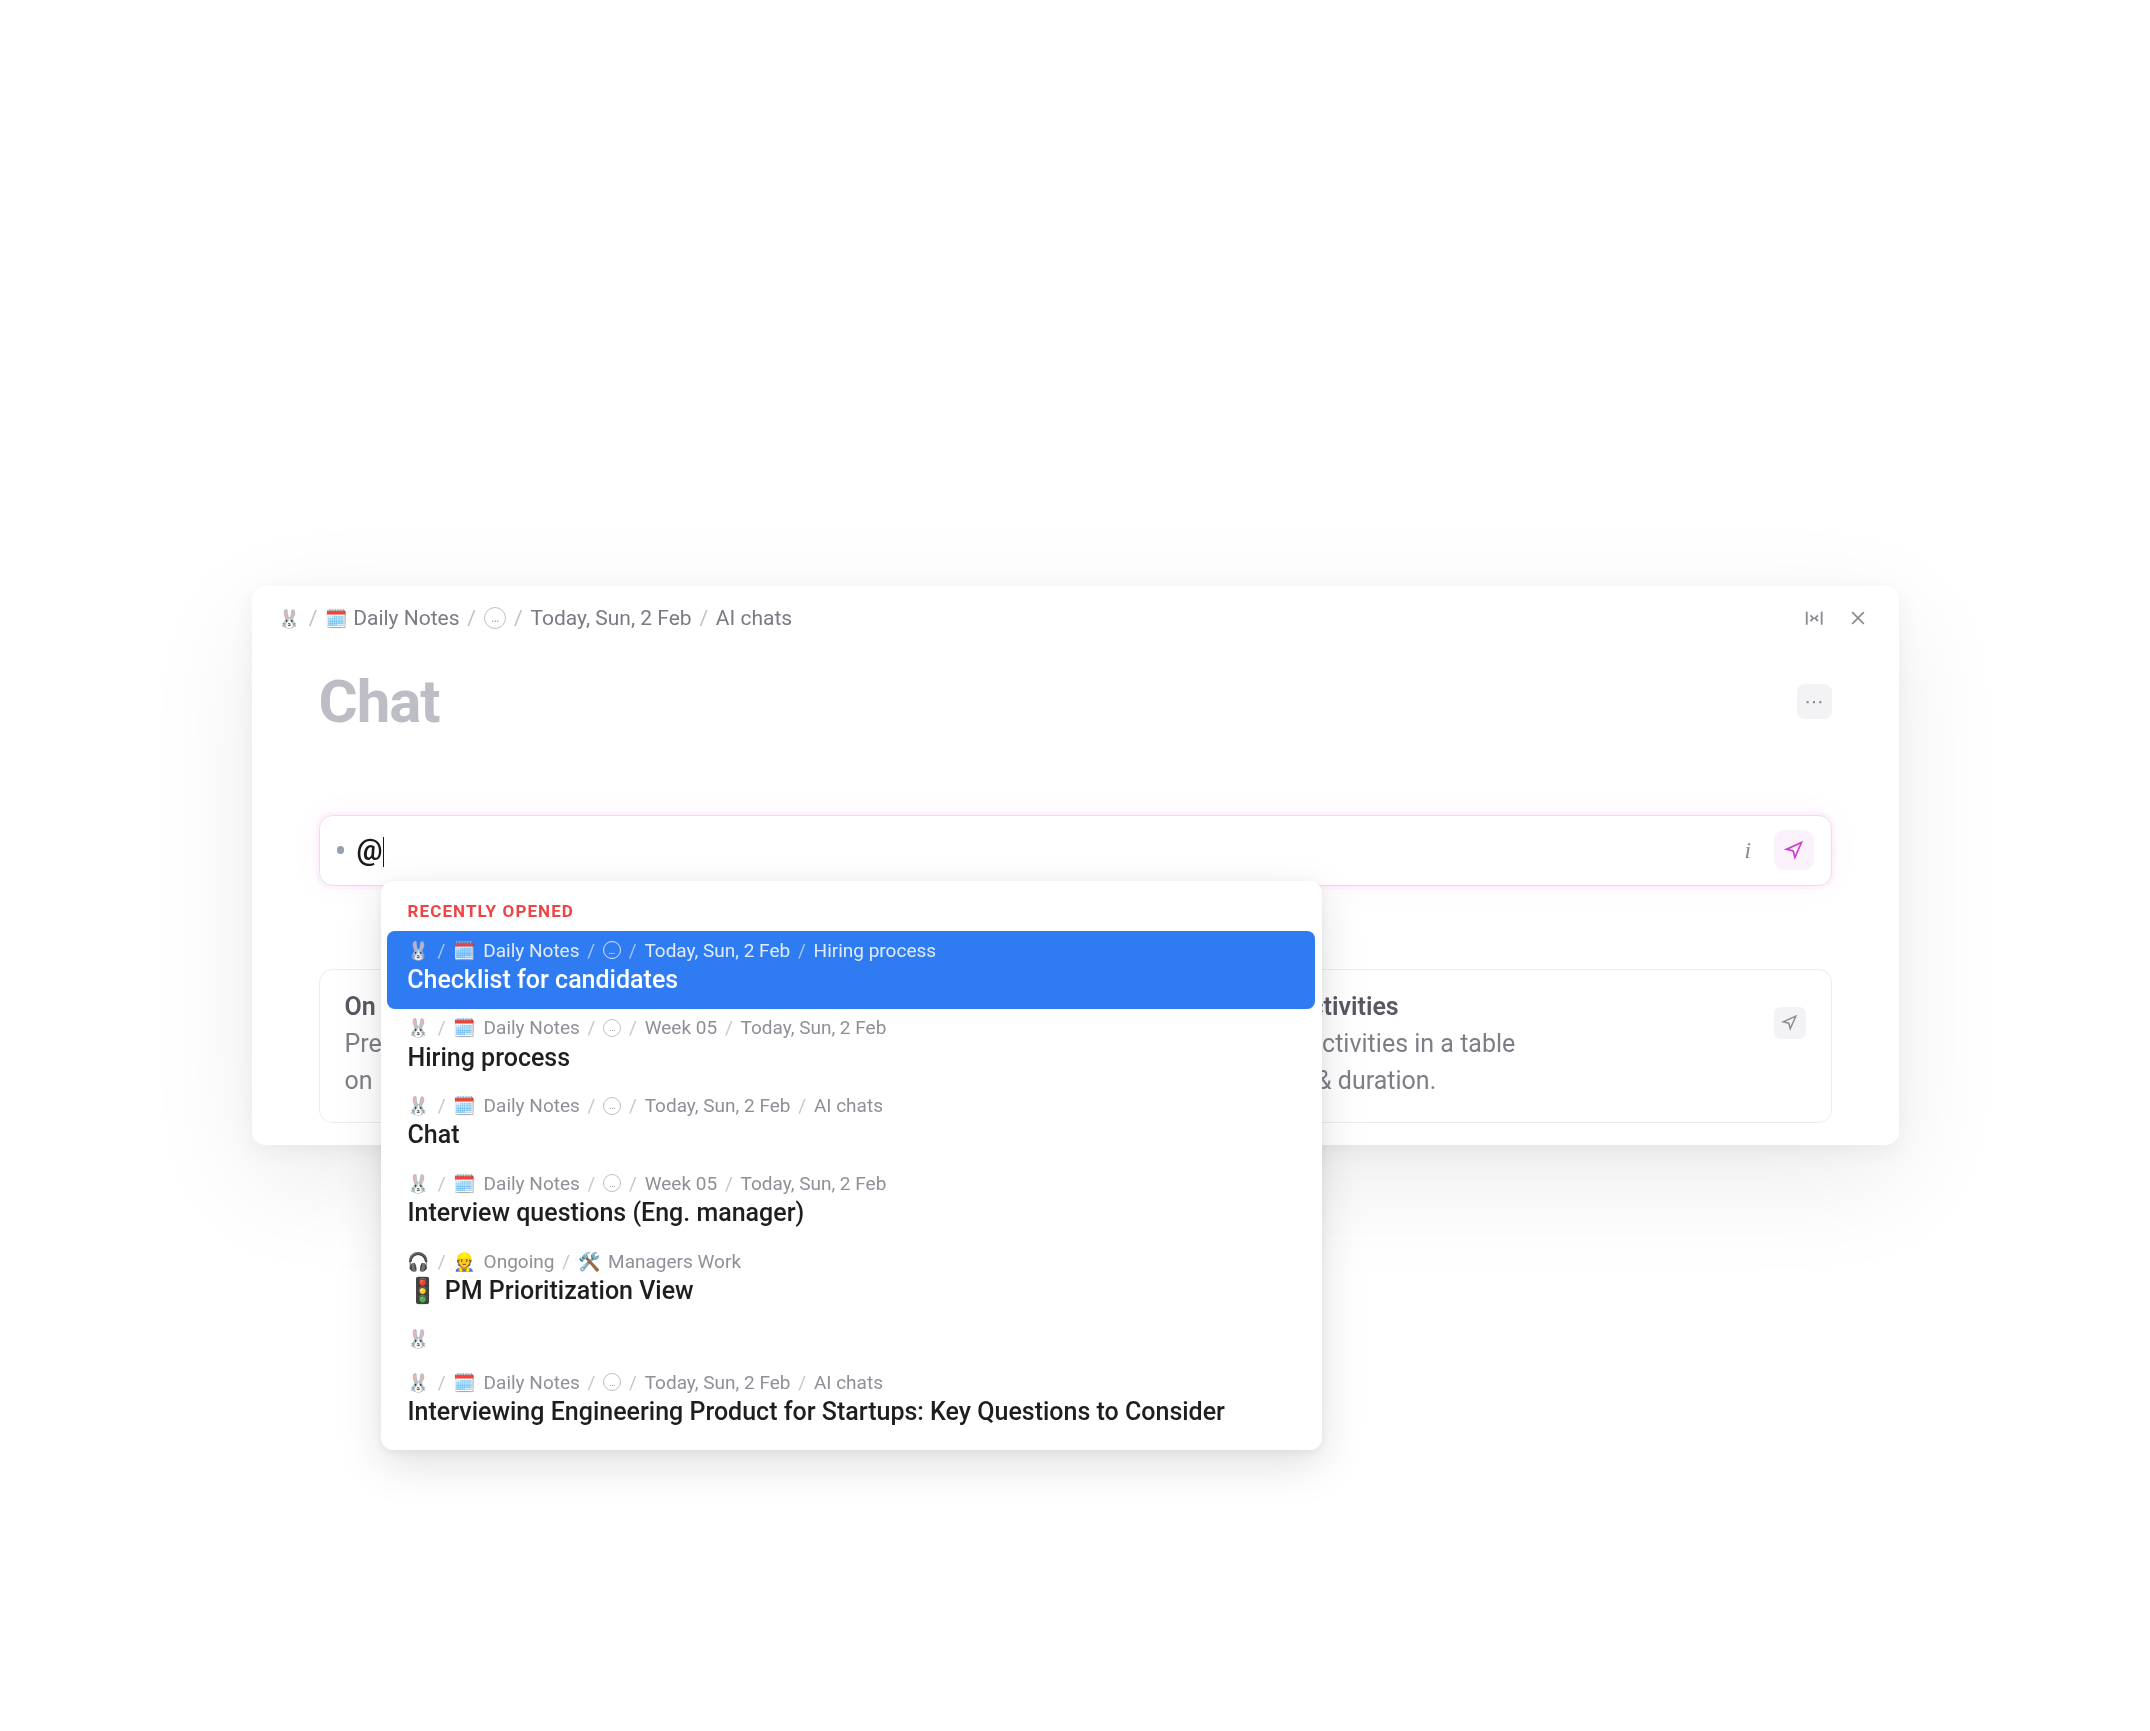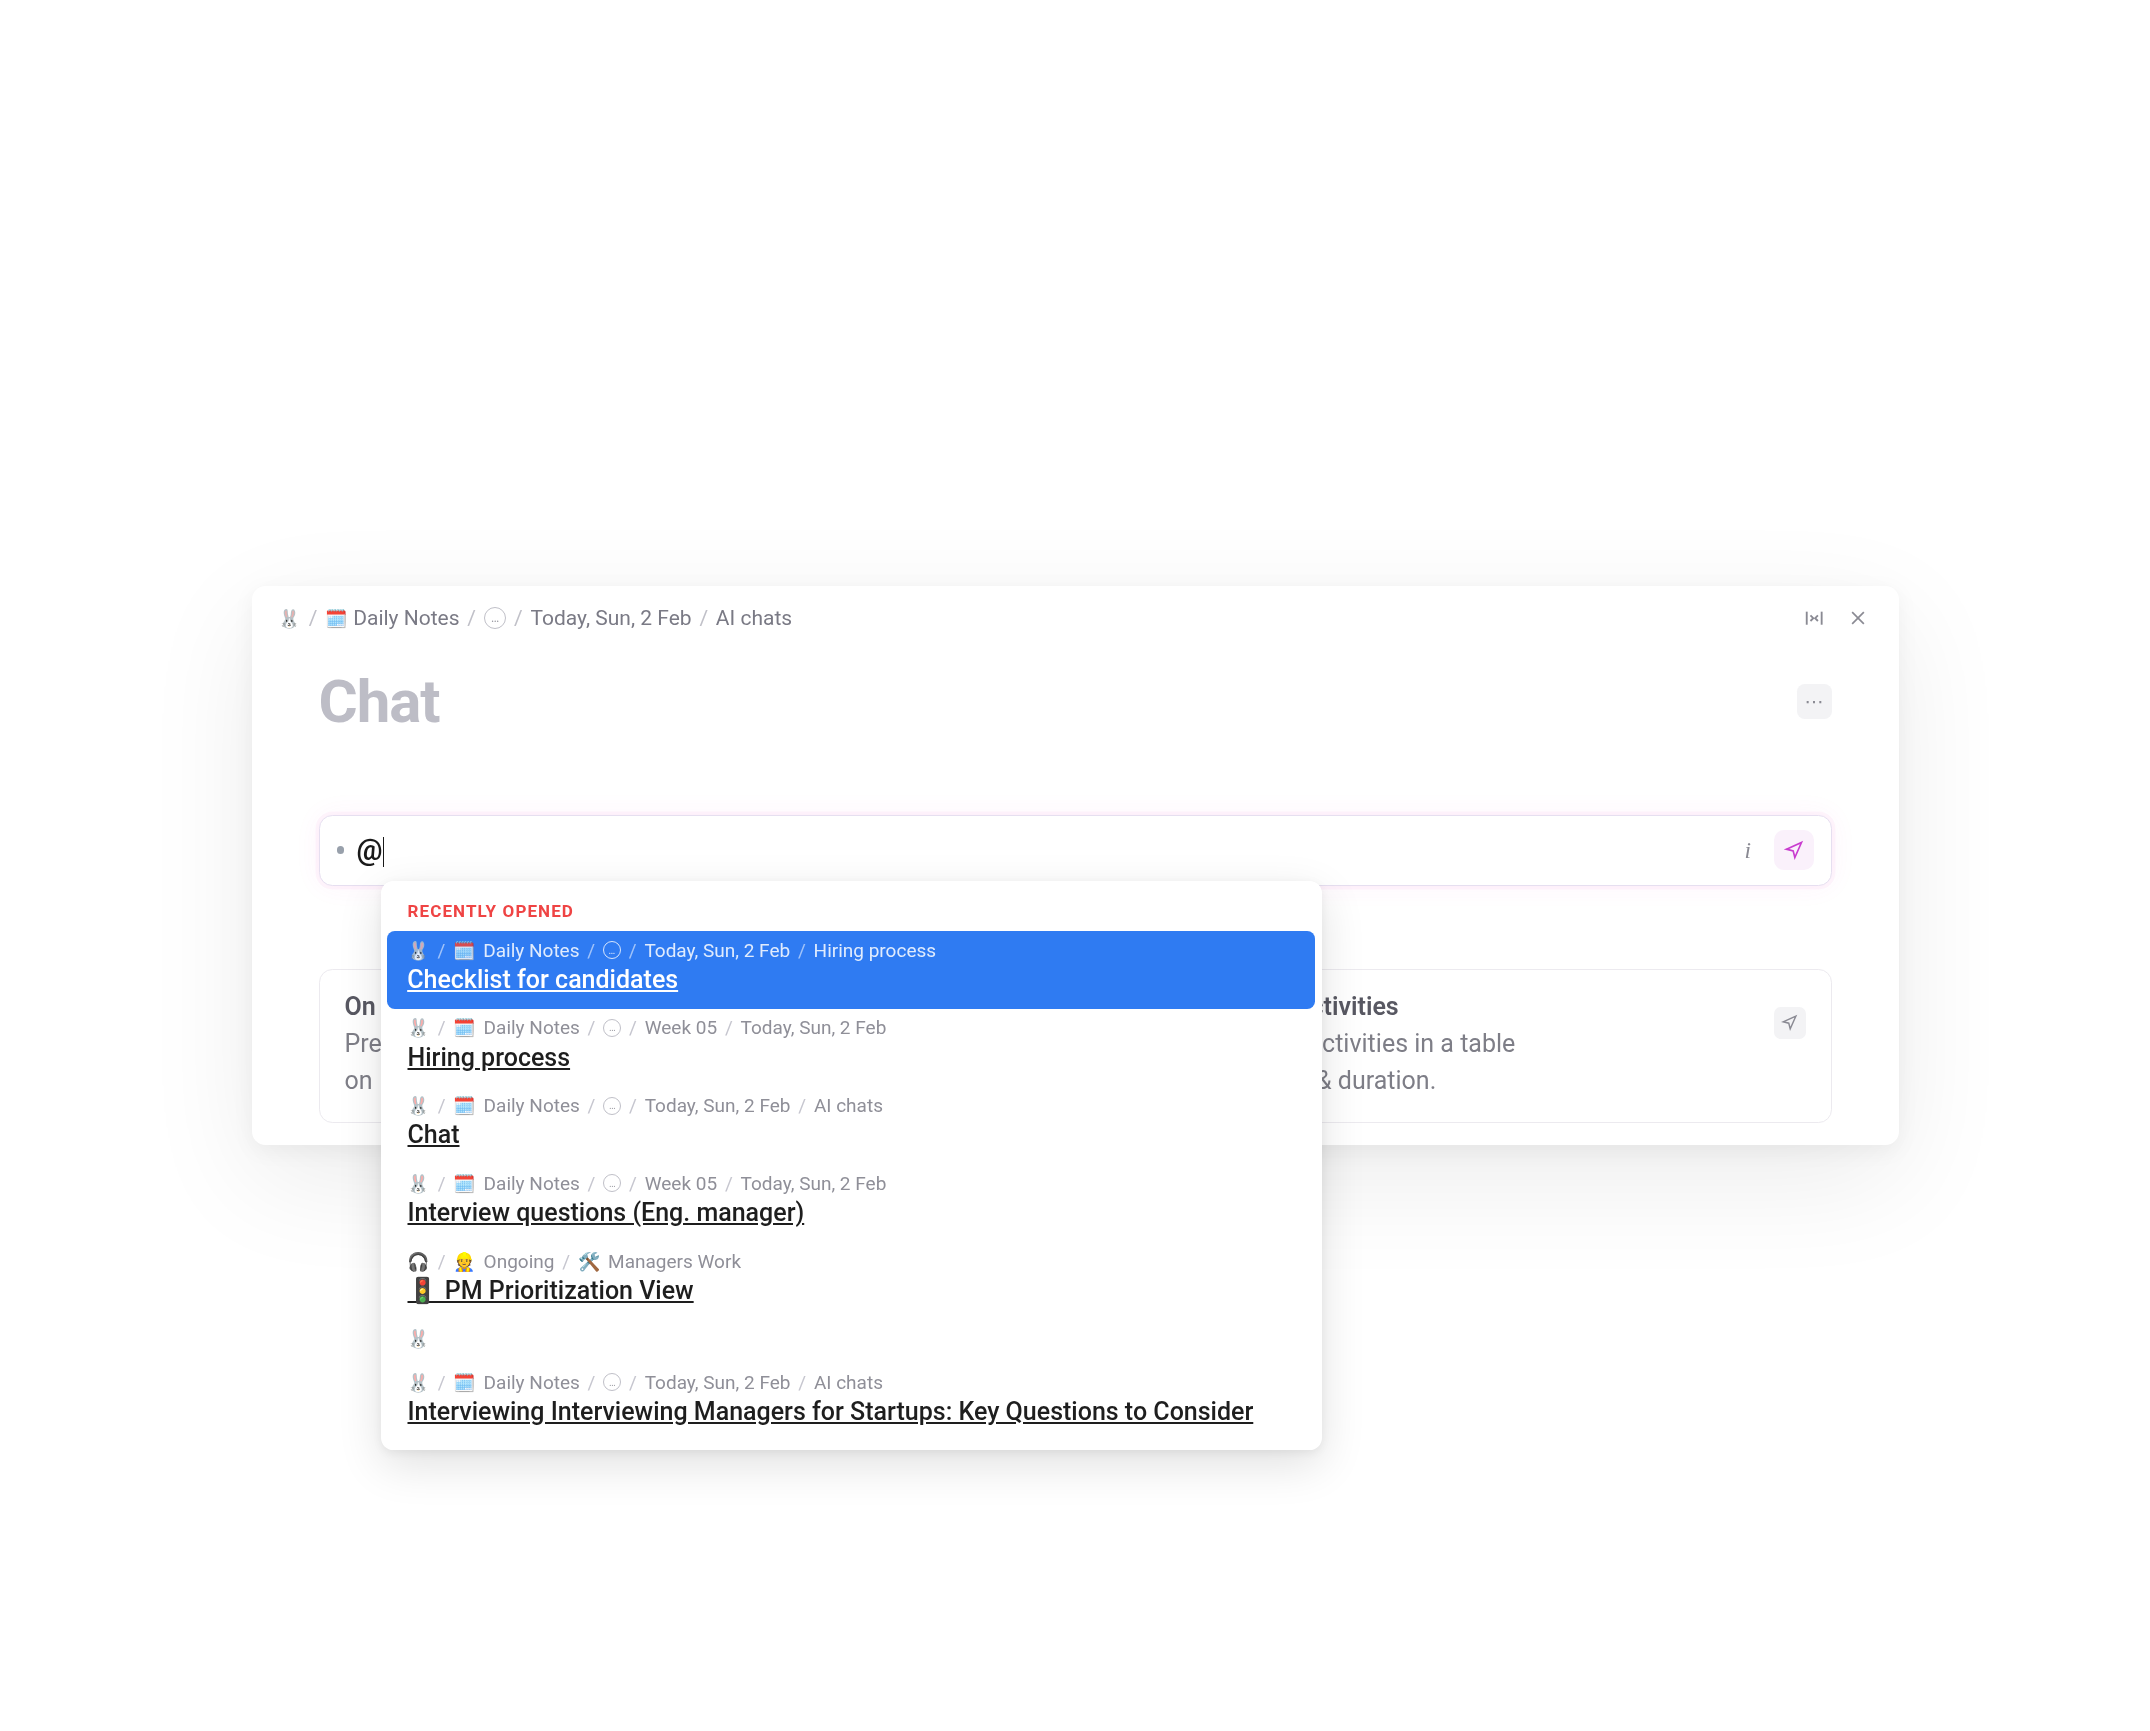--- a/index.html
+++ b/index.html
@@ -155,21 +155,20 @@
     flex-wrap: wrap;
   }
   .dd-item.selected .dd-path { color: rgba(255,255,255,0.85); }
   .dd-path .sep { color: #c6c6cf; }
   .dd-item.selected .dd-path .sep { color: rgba(255,255,255,0.55); }
   .dd-title {
     font-size: 25px;
     color: #1e1e1e;
     font-weight: 500;
     line-height: 1.3;
-    text-decoration: underline;
   }
   .dd-item.selected .dd-title { color: #ffffff; font-weight:500; }
   .emoji { font-size: 18px; }
   .tiny-circle {
     width: 18px; height: 18px; border: 1.1px solid #c0c0c8; border-radius: 50%;
     display:inline-flex; align-items:center; justify-content:center;
     font-size:10px; color:#9a9aa2;
   }
   .dd-item.selected .tiny-circle { border-color: rgba(255,255,255,0.8); color:rgba(255,255,255,0.85); }
 
@@ -363,21 +362,21 @@
               <span class="sep">/</span>
               <span class="emoji">🗓️</span>
               <span>Daily Notes</span>
               <span class="sep">/</span>
               <span class="tiny-circle">…</span>
               <span class="sep">/</span>
               <span>Today, Sun, 2 Feb</span>
               <span class="sep">/</span>
               <span>AI chats</span>
             </div>
-            <div class="dd-title">Interviewing Interviewing Managers for Startups: Key Questions to Consider</div>
+            <div class="dd-title">Interviewing Engineering Product for Startups: Key Questions to Consider</div>
           </div>
         </div>
     </div>
   </div>
 
   <div class="bg-section">
     <div class="ask-label">
       <span style="visibility:hidden">Ask anything</span>
       <span style="position:absolute;">Ask a</span>
     </div>

